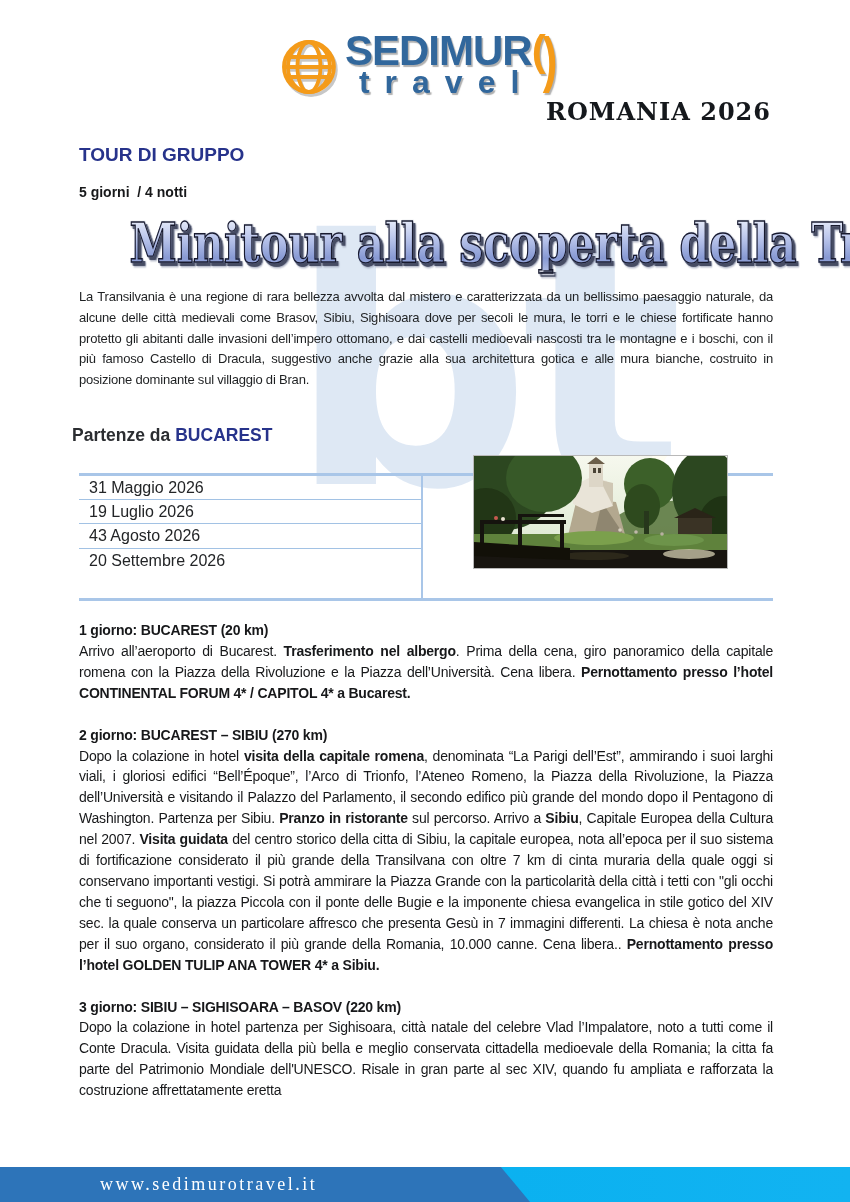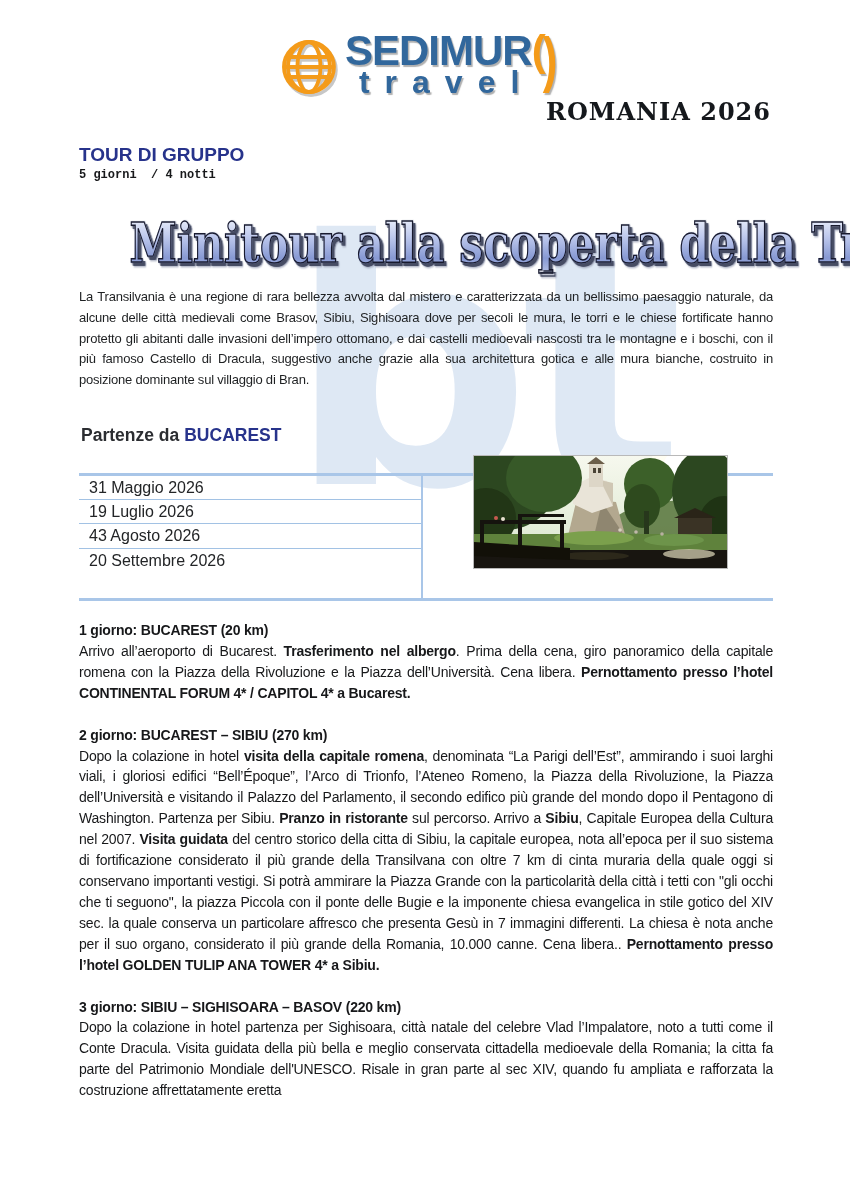--- a/index.html
+++ b/index.html
@@ -21,36 +21,36 @@
   .brand-paren{color:#f49b1a;letter-spacing:-3px;}
   .brand-paren .p2{display:inline-block;transform:scale(1.05,1.45) translateY(6px);}
   .brand-sub{font-size:32px;font-weight:700;color:#31679c;letter-spacing:15px;
     text-shadow:1.5px 1.5px 1px #b0b0b0;margin-top:-6px;padding-left:14px;line-height:1;}
 
   .edition{top:97px;right:79px;font-family:"DejaVu Serif",serif;font-weight:700;
     font-size:24px;letter-spacing:1px;color:#15181c;}
 
   .tour-block{top:144px;left:79px;}
   .tour-type{font-size:19px;font-weight:700;color:#27338b;letter-spacing:0;}
-  .tour-duration{font-size:12px;font-weight:600;color:#17181a;margin-top:2px;white-space:pre;font-family:Liberation Mono, monospace;}
+  .tour-duration{font-size:14px;font-weight:600;color:#17181a;margin-top:18px;white-space:pre;}
 
   
   .wordart-wrap{top:216px;left:0;width:850px;text-align:center;}
   .wordart{display:inline-block;font-family:"DejaVu Serif",serif;font-weight:700;
     font-size:54px;line-height:1;white-space:nowrap;
     background:linear-gradient(180deg,#eef2fb 0%,#bcc7ec 40%,#8799d3 78%,#aab7e2 100%);
     -webkit-background-clip:text;background-clip:text;color:transparent;
     -webkit-text-stroke:1.4px #181a2e;
     filter:drop-shadow(3px 3px 0px #464c63) drop-shadow(1px 1px 1px #9aa0b5);
     transform:scaleX(.79);transform-origin:center;}
 
   .intro{top:287px;left:79px;width:694px;font-size:13px;line-height:20.8px;
     letter-spacing:-.2px;text-align:justify;color:#1e2022;}
 
-  .dep-heading{top:425px;left:81px;font-size:17.5px;font-weight:700;color:#2b2d31;}
+  .dep-heading{top:425px;left:72px;font-size:17.5px;font-weight:700;color:#2b2d31;}
   .dep-heading .city{color:#27338b;margin-left:5px;}
 
   .dep-table{top:446px;left:79px;width:694px;height:128px;
     border-top:3.5px solid #a9c6e8;border-bottom:3.5px solid #a9c6e8;box-sizing:border-box;margin-top:27px;}
   .dep-col{position:absolute;left:0;top:0;width:344px;height:100%;
     border-right:2px solid #a9c6e8;box-sizing:border-box;}
   .dep-row{height:24.2px;display:flex;align-items:center;padding-left:10px;
     font-size:16px;color:#232527;border-bottom:1.5px solid #a2c2e4;box-sizing:border-box;}
   .dep-row:last-child{border-bottom:none;}
 
@@ -188,14 +188,19 @@
     <div class="day">
       <div class="day-heading">2 giorno: BUCAREST – SIBIU (270 km)</div>
       <div class="day-body"><span>Dopo la colazione in hotel </span><span class="b">visita della capitale romena</span><span>, denominata “La Parigi dell’Est”, ammirando i suoi larghi viali, i gloriosi edifici “Bell’Époque”, l’Arco di Trionfo, l’Ateneo Romeno, la Piazza della Rivoluzione, la Piazza dell’Università e visitando il Palazzo del Parlamento, il secondo edifico più grande del mondo dopo il Pentagono di Washington. Partenza per Sibiu. </span><span class="b">Pranzo in ristorante</span><span> sul percorso. Arrivo a </span><span class="b">Sibiu</span><span>, Capitale Europea della Cultura nel 2007. </span><span class="b">Visita guidata</span><span> del centro storico della citta di Sibiu, la capitale europea, nota all’epoca per il suo sistema di fortificazione considerato il più grande della Transilvana con oltre 7 km di cinta muraria della quale oggi si conservano importanti vestigi. Si potrà ammirare la Piazza Grande con la particolarità della città i tetti con "gli occhi che ti seguono", la piazza Piccola con il ponte delle Bugie e la imponente chiesa evangelica in stile gotico del XIV sec. la quale conserva un particolare affresco che presenta Gesù in 7 immagini differenti. La chiesa è nota anche per il suo organo, considerato il più grande della Romania, 10.000 canne. Cena libera.. </span><span class="b">Pernottamento presso l’hotel GOLDEN TULIP ANA TOWER 4* a Sibiu.</span></div>
     </div>
     <div class="day">
       <div class="day-heading">3 giorno: SIBIU – SIGHISOARA – BASOV (220 km)</div>
       <div class="day-body"><span>Dopo la colazione in hotel partenza per Sighisoara,  città natale del celebre Vlad l’Impalatore, noto a tutti come il Conte Dracula. Visita guidata della più bella e meglio conservata cittadella medioevale della Romania; la citta fa parte del Patrimonio Mondiale dell'UNESCO. Risale in gran parte al sec XIV, quando fu ampliata e rafforzata la costruzione affrettatamente eretta</span></div>
     </div>
   </div>
 
+  <div class="footer">
+    <div class="footer-left">
+      <a class="footer-url" href="#">www.sedimurotravel.it</a>
+    </div>
+  </div>
 
 </div>
 
 </body></html>

